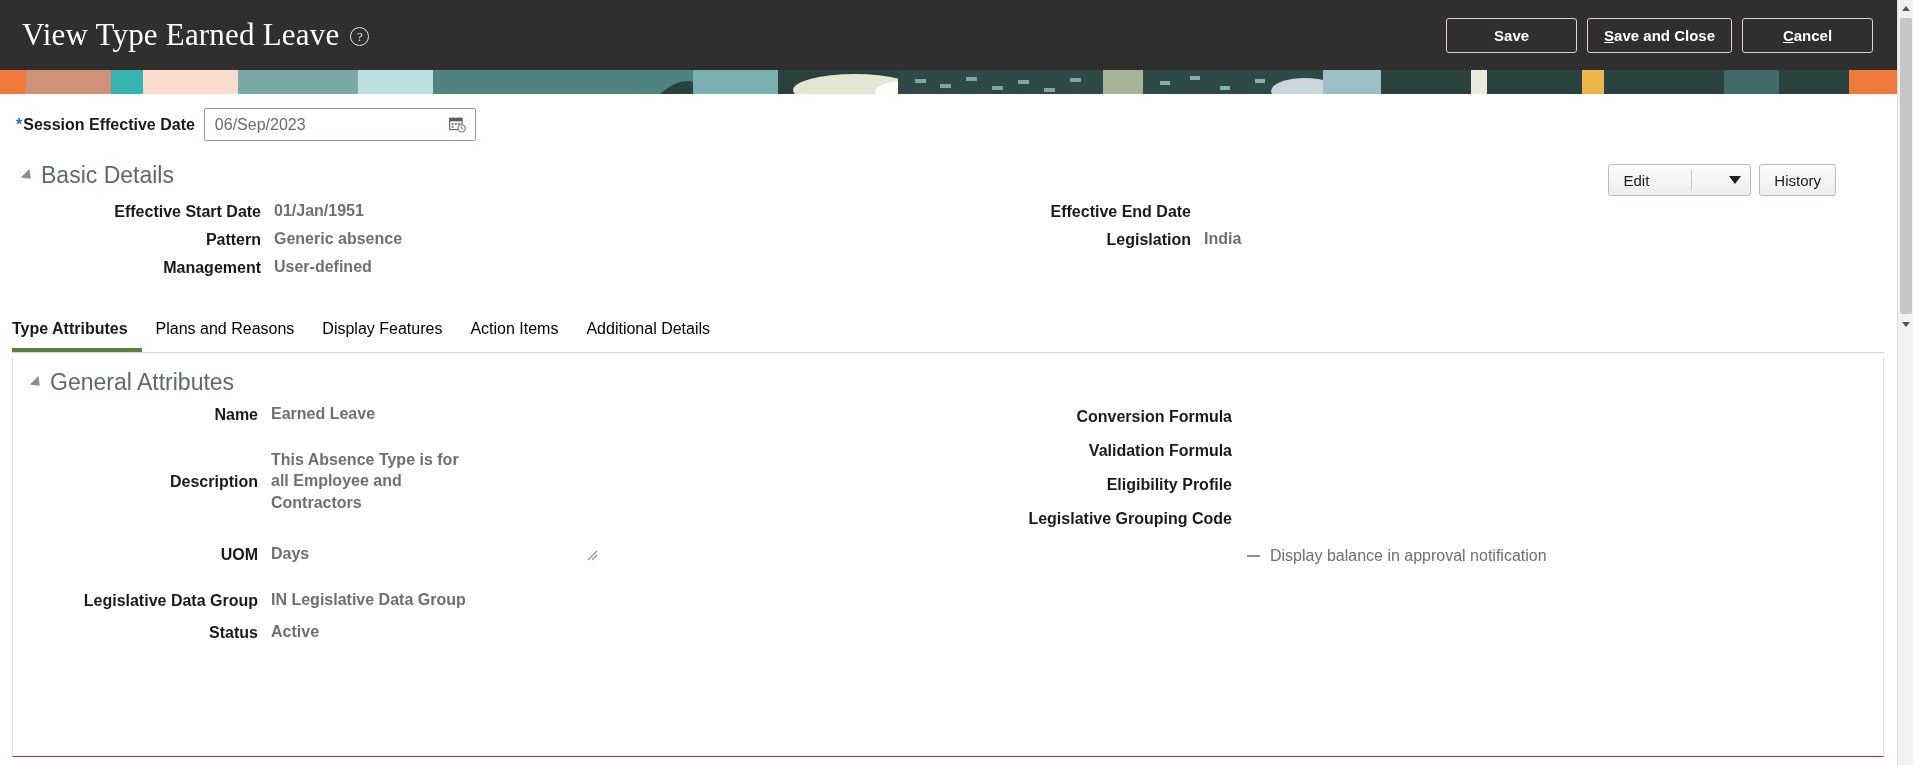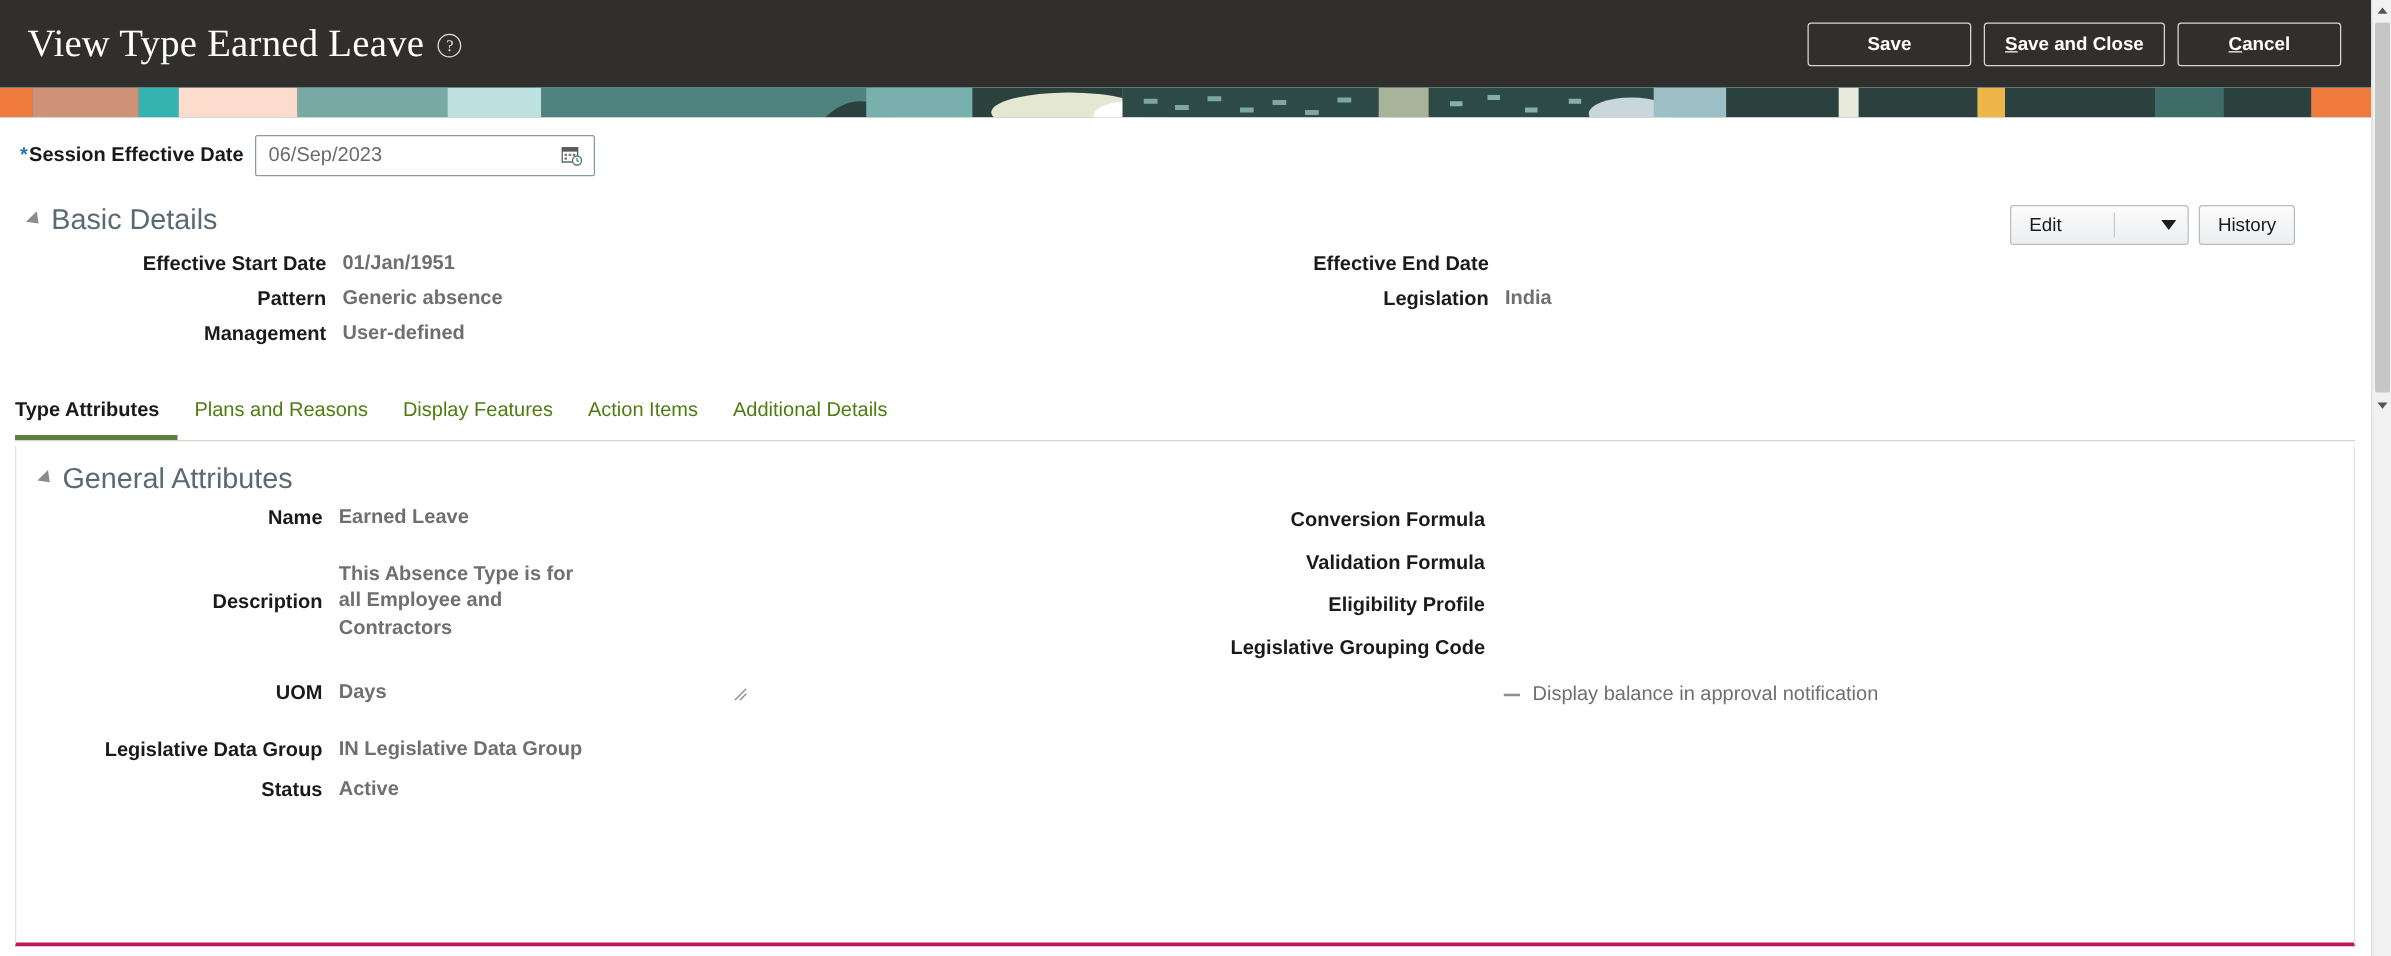--- a/index.html
+++ b/index.html
@@ -275,21 +275,21 @@
   }
   .tabs {
     display: flex;
     align-items: flex-end;
     gap: 0;
     border-bottom: 1px solid #d6d6d6;
     padding-left: 0;
   }
   .tab {
     font-size: 16px;
-    color: #4d7c0f;
+    color: #000000;
     padding: 4px 14px 10px 14px;
     cursor: pointer;
     white-space: nowrap;
     border-bottom: 4px solid transparent;
     background: transparent;
     border-top: 0; border-left: 0; border-right: 0;
     font-family: "Liberation Sans", sans-serif;
   }
   .tab:first-child { padding-left: 0; }
   .tab.active {
@@ -299,25 +299,25 @@
   }
 
   
   .tabpanel {
     position: absolute;
     left: 12px; top: 263px;
     width: 1872px;
     height: 400px;
     border-left: 1px solid #e2e2e2;
     border-right: 1px solid #e2e2e2;
-    border-bottom: 3px solid #be185d;
+    border-bottom: 1px solid #be185d;
     background: #ffffff;
   }
   .ga-head { position: absolute; left: 20px; top: 12px; }
-  .ga-fields { position: absolute; left: 0; top: 48px; width: 1870px; }
+  .ga-fields { position: absolute; left: 0; top: 48px; width: 1870px; gap: 44px; }
 
   .desc-val { line-height: 1.32; }
   .resize-grip {
     position: absolute;
     left: 572px; top: 143px;
     width: 14px; height: 14px;
     cursor: nwse-resize;
   }
 
   .checkrow {

